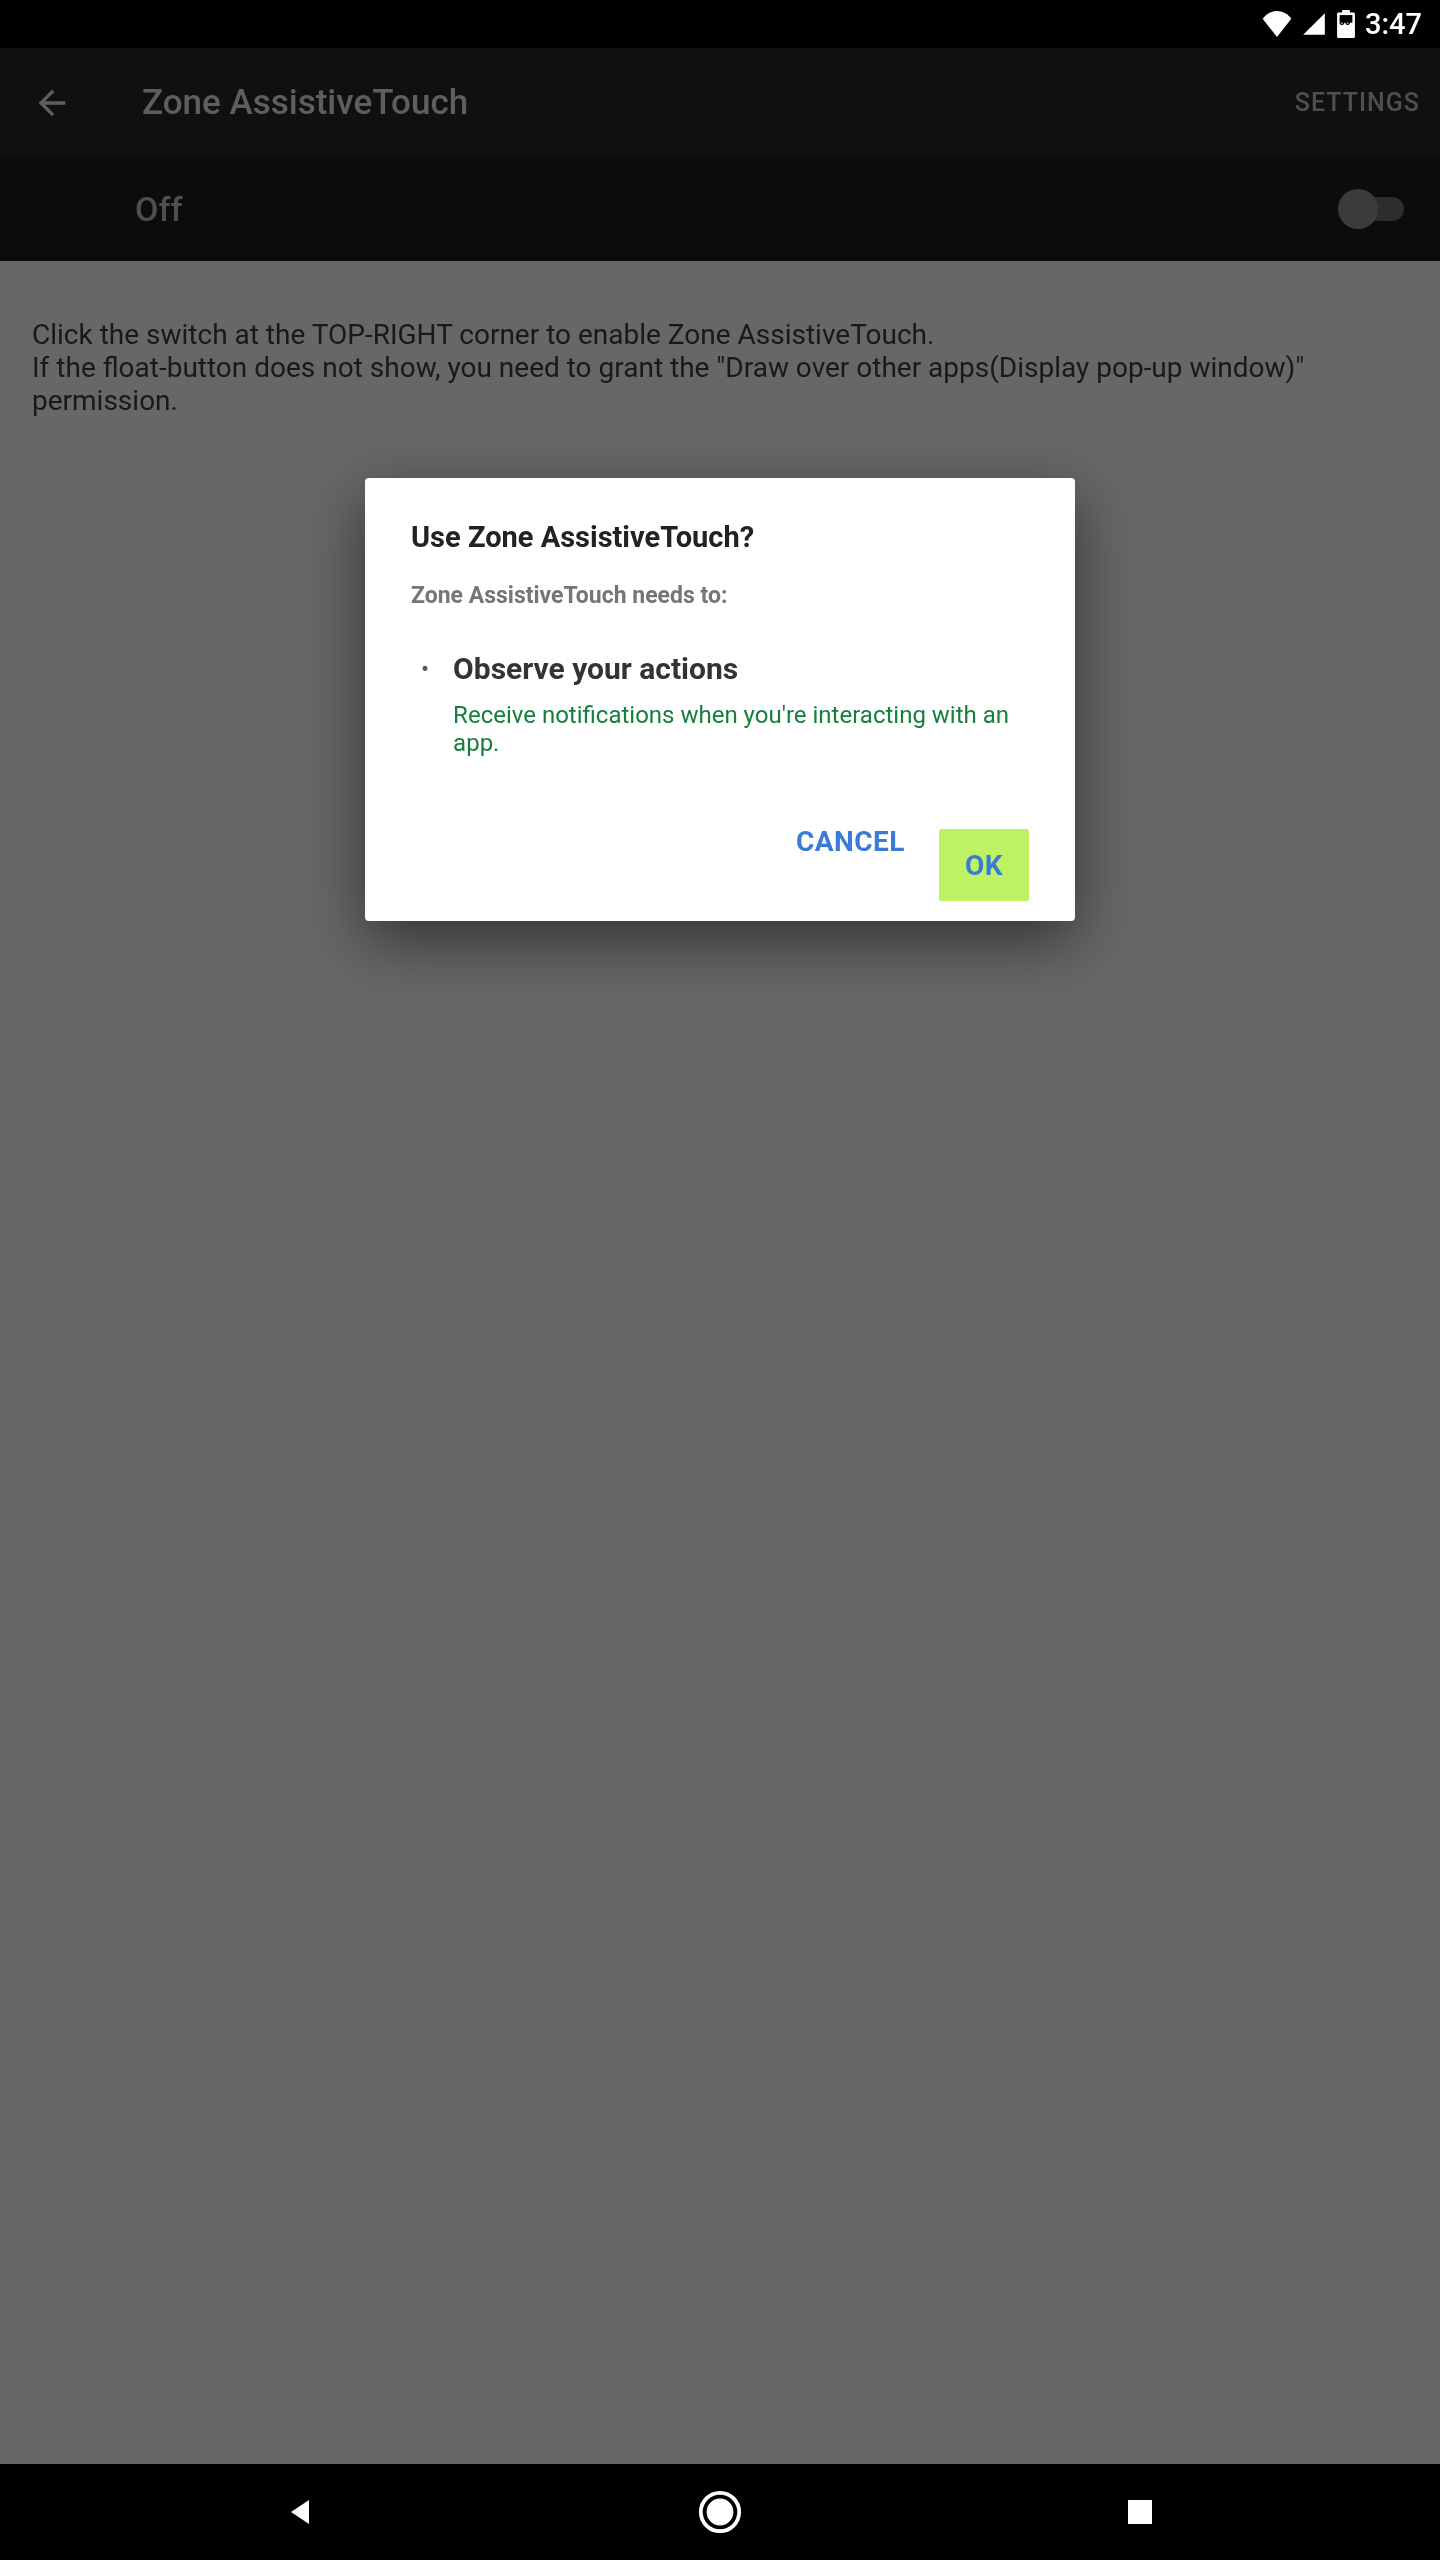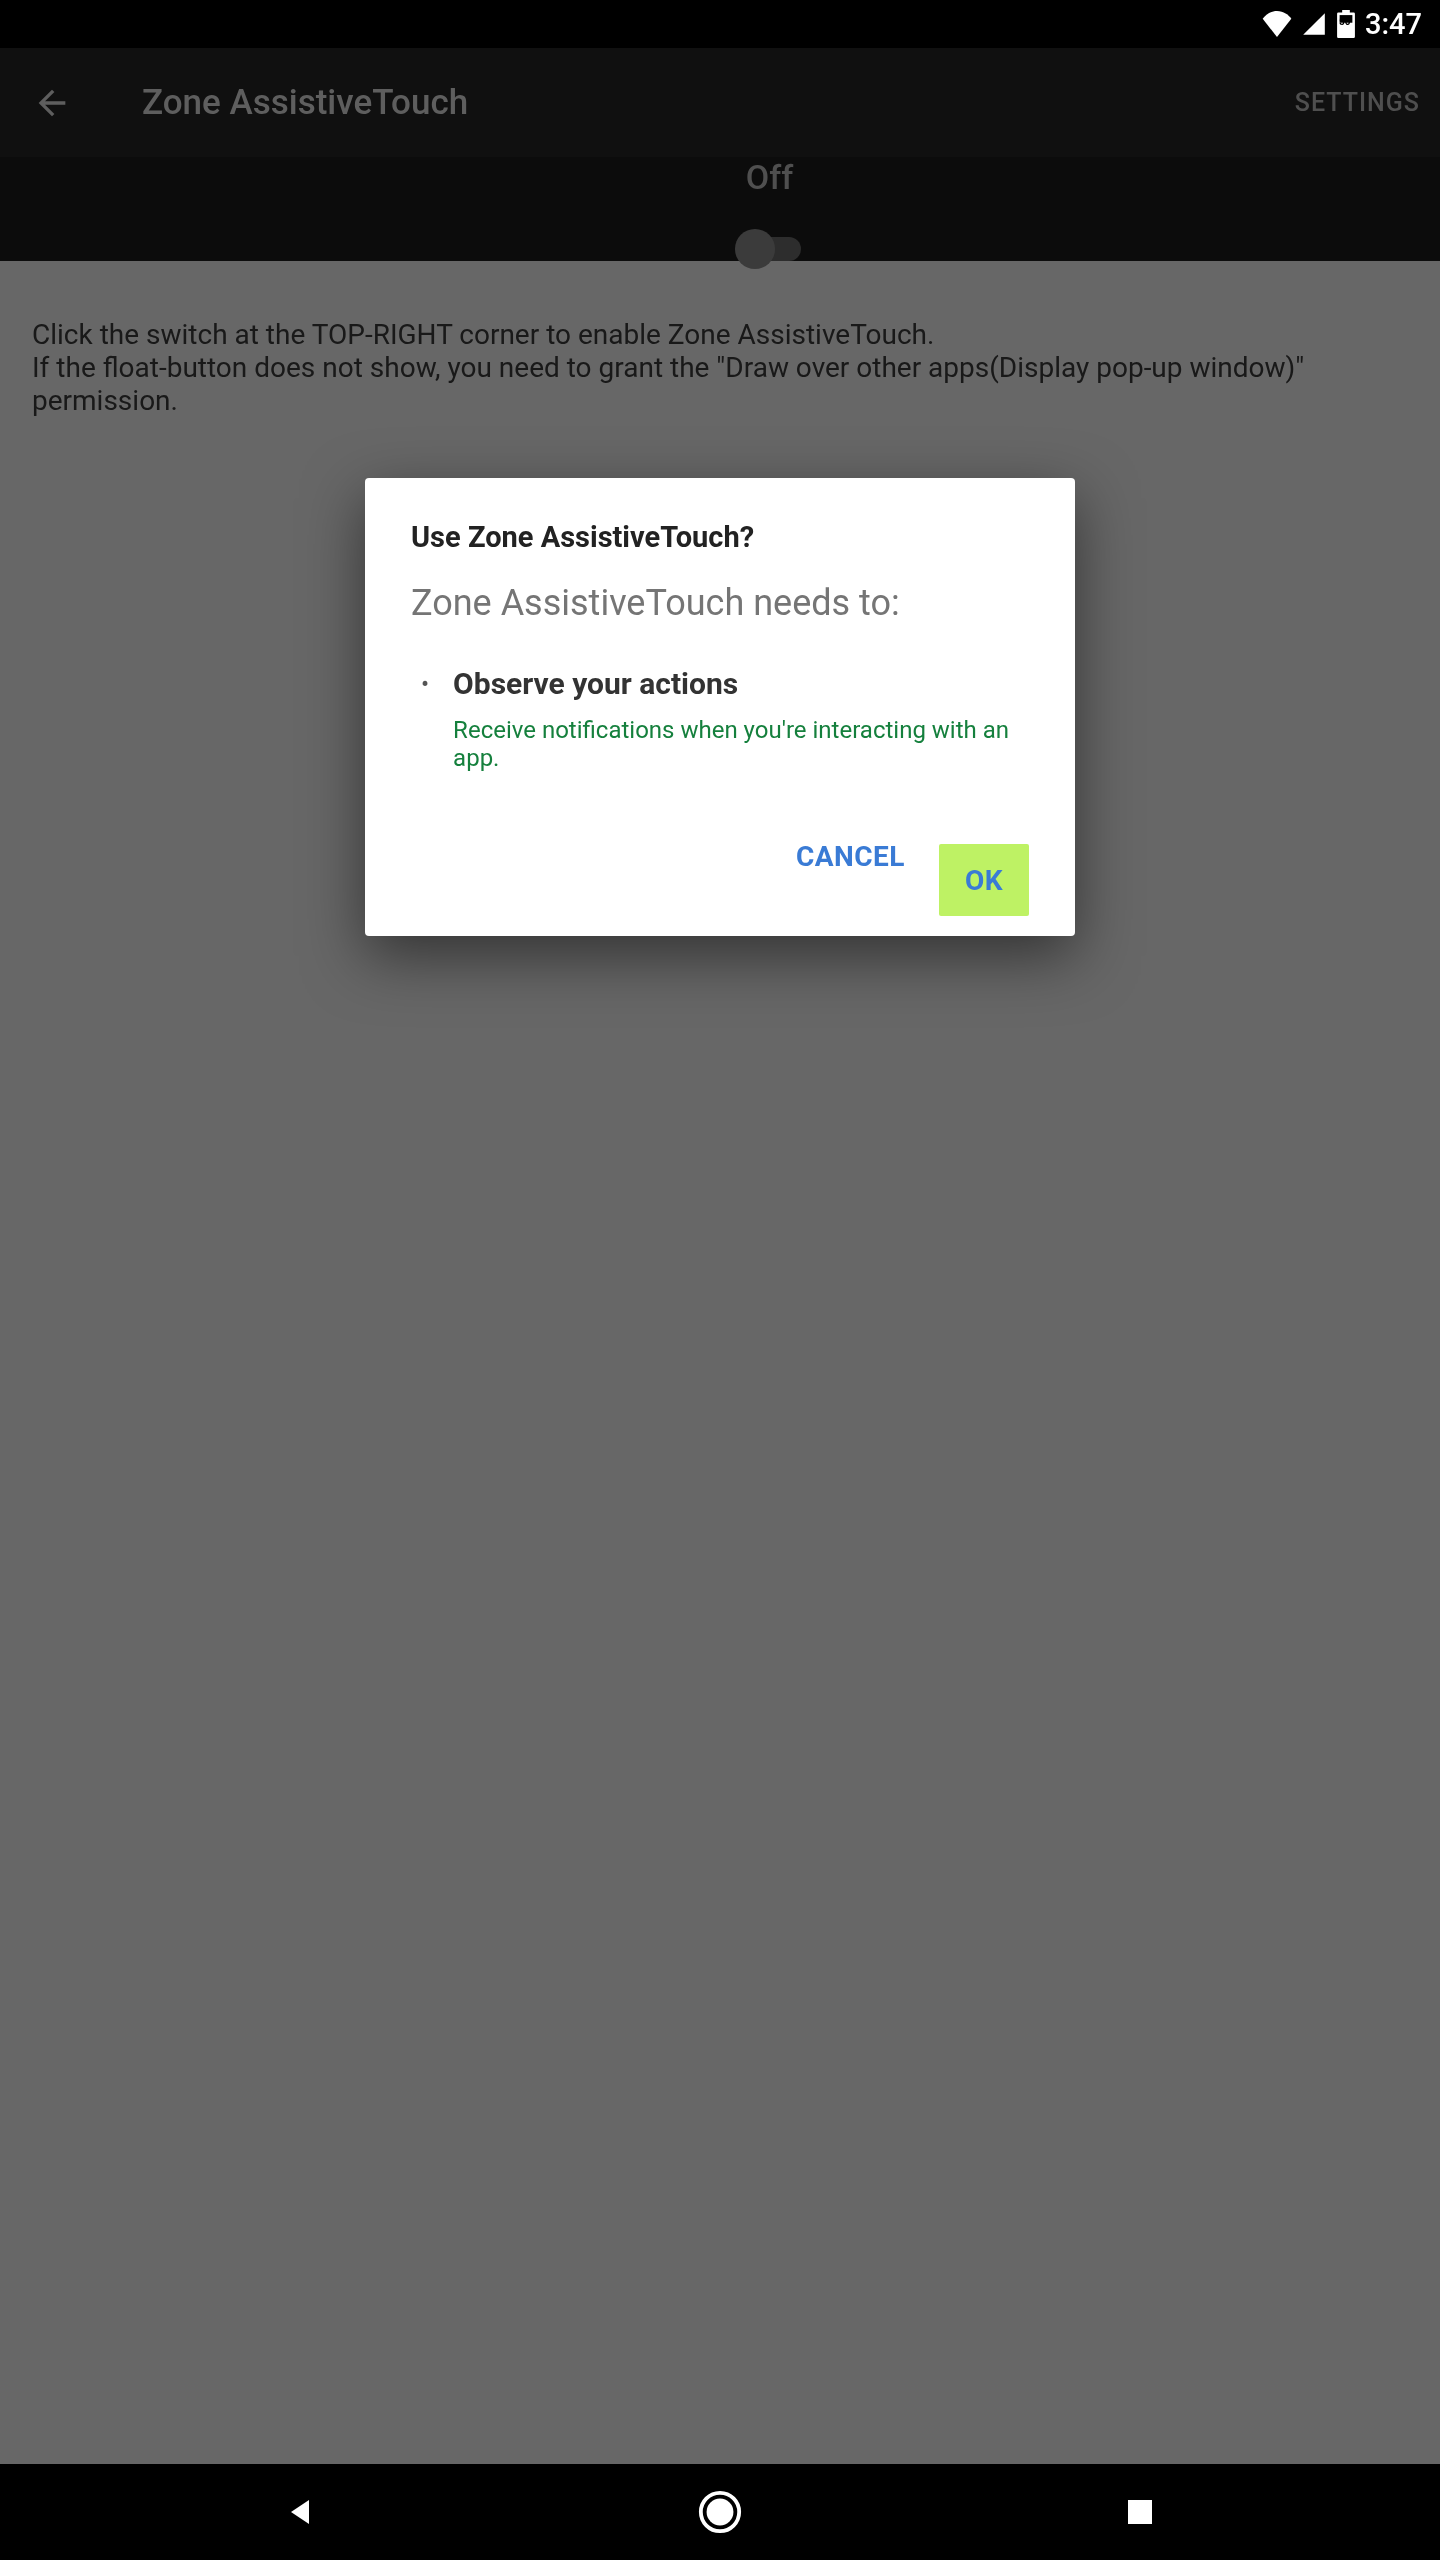--- a/index.html
+++ b/index.html
@@ -27,21 +27,21 @@
   .appbar {
     height: 109px; background: #212121; display: flex; align-items: center;
     padding-left: 32px; padding-right: 20px; gap: 40px;
   }
   .back-arrow svg { fill:#bdbdbd; display:block; }
   .appbar-title { flex: 1; color: #bdbdbd; font-size: 35px; font-weight: 500; padding-left: 30px;}
   .appbar-action { color: #9e9e9e; font-size: 25px; letter-spacing: 1px; font-weight: 500; }
 
   .toggle-row {
     height: 104px; background: #191919; display: flex; align-items: center;
-    justify-content: space-between; padding: 0 36px 0 135px; flex-direction: column;
+    justify-content: space-between; padding: 0 36px 0 135px;
   }
   .toggle-label { color: #9e9e9e; font-size: 34px; font-weight: 500; }
   .switch {
     position: relative; width: 62px; height: 24px; background: #5a5a5a; border-radius: 12px;
   }
   .switch::before {
     content: ""; position: absolute; left: -4px; top: -8px; width: 40px; height: 40px;
     background: #777; border-radius: 50%;
   }
 
@@ -53,21 +53,21 @@
   .scrim {
     position: absolute; top: 48px; left: 0; right: 0; bottom: 96px;
     display: flex; align-items: flex-start; justify-content: center;
   }
   .dialog {
     margin-top: 430px; width: 710px; background: #fff; border-radius: 4px;
     box-shadow: 0 20px 60px rgba(0,0,0,0.5); padding: 42px 46px 20px 46px;
     display: flex; flex-direction: column;
   }
   .dialog-title { font-size: 29px; font-weight: 700; color: #222; margin-bottom: 28px; }
-  .dialog-subtitle { font-size: 36px; color: #757575; margin-bottom: 42px; }
+  .dialog-subtitle { font-size: 23px; color: #757575; margin-bottom: 42px; font-weight: bold; }
   .perm-item { display: flex; gap: 24px; padding-left: 10px; margin-bottom: 40px; }
   .perm-bullet { font-size: 24px; color: #555; line-height: 36px; }
   .perm-texts { flex: 1; }
   .perm-head { font-size: 30px; font-weight: 700; color: #333; margin-bottom: 16px; }
   .perm-body { font-size: 24px; color: #15803d; line-height: 1.15; }
   .dialog-actions { display: flex; justify-content: flex-end; gap: 14px; margin-top: 8px; text-align: center; }
   .dlg-btn {
     min-width: 90px; height: 72px; display: flex; align-items: center; justify-content: center;
     font-size: 28px; font-weight: 700; letter-spacing: 0.5px; color: #3a7bd5; border-radius: 2px;
     padding: 0 20px; cursor: pointer; user-select: none;

